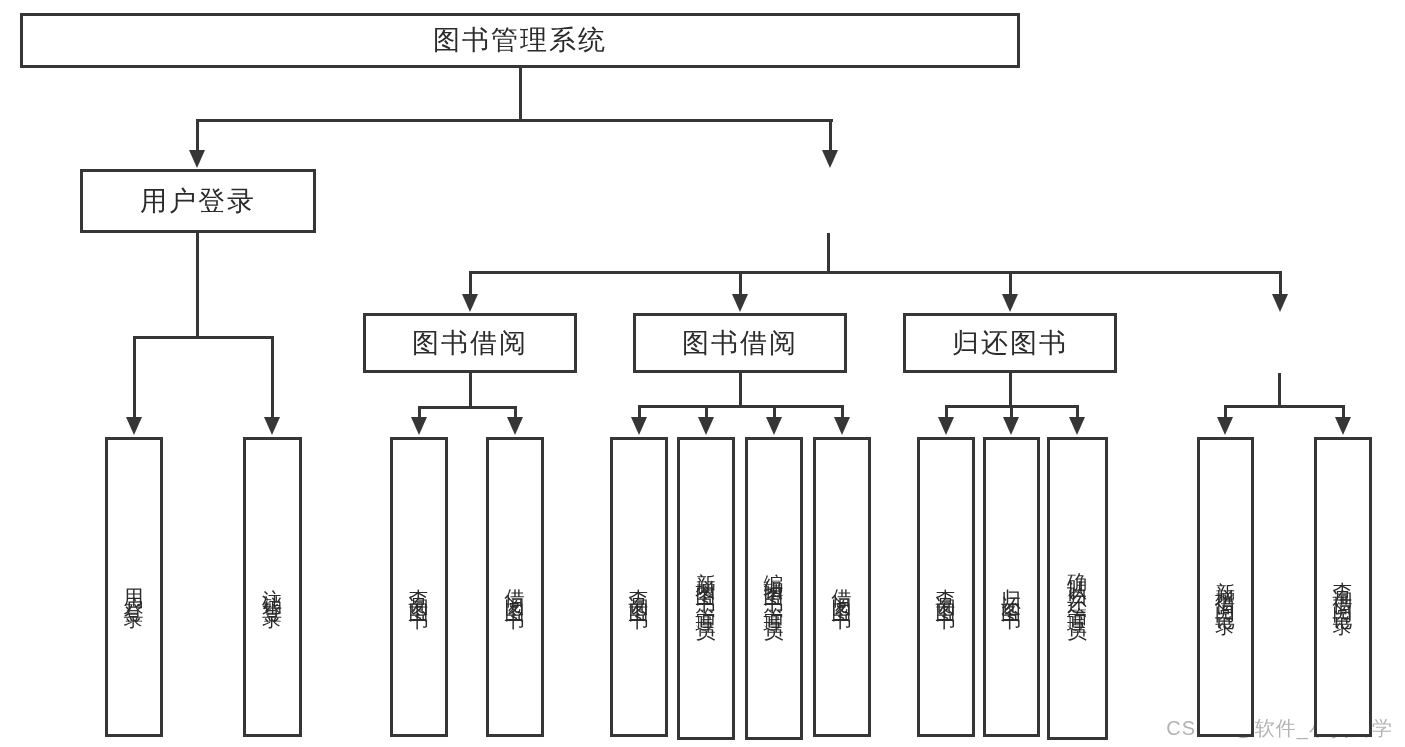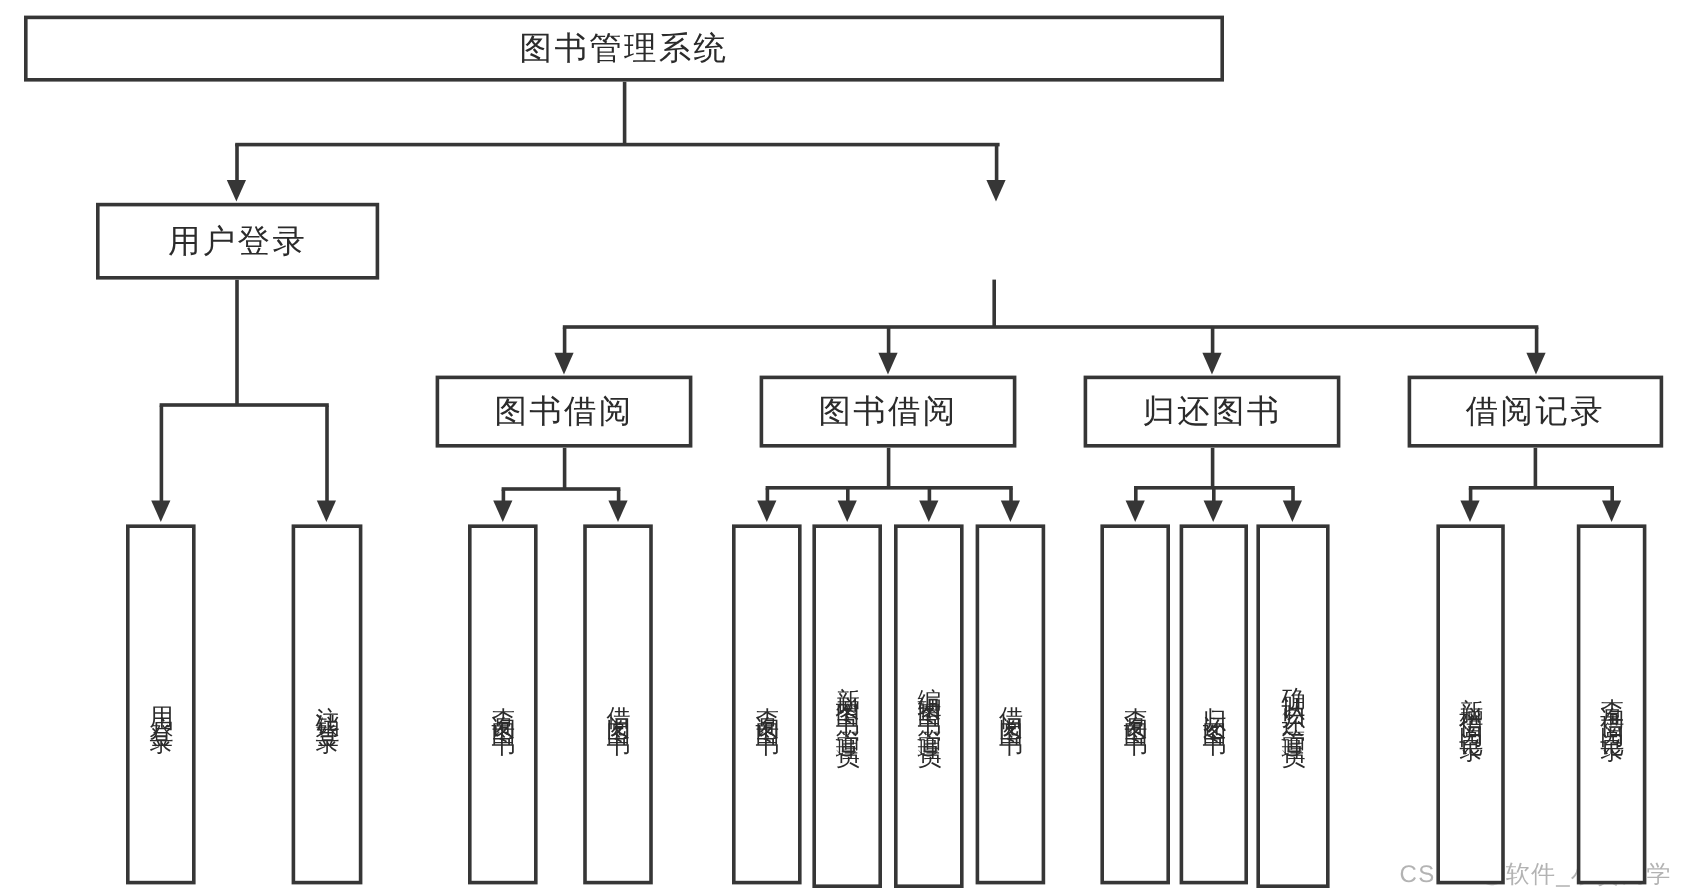--- a/index.html
+++ b/index.html
@@ -173,23 +173,20 @@
     </div>
     <div class="node" style="left: 363px; top: 313px; width: 214px; height: 60px;">
       <span class="label">图书借阅</span>
     </div>
     <div class="node" style="left: 633px; top: 313px; width: 214px; height: 60px;">
       <span class="label">图书借阅</span>
     </div>
     <div class="node" style="left: 903px; top: 313px; width: 214px; height: 60px;">
       <span class="label">归还图书</span>
     </div>
-    <div class="node" style="left: 1173px; top: 313px; width: 213px; height: 60px;">
-      <span class="label">借阅记录</span>
-    </div>
     <div class="node v" style="left: 105px; top: 437px; width: 58px; height: 300px;">
       <span class="label">用户登录</span>
     </div>
     <div class="node v" style="left: 243px; top: 437px; width: 59px; height: 300px;">
       <span class="label">注销登录</span>
     </div>
     <div class="node v" style="left: 390px; top: 437px; width: 58px; height: 300px;">
       <span class="label">查询图书</span>
     </div>
     <div class="node v" style="left: 486px; top: 437px; width: 58px; height: 300px;">

